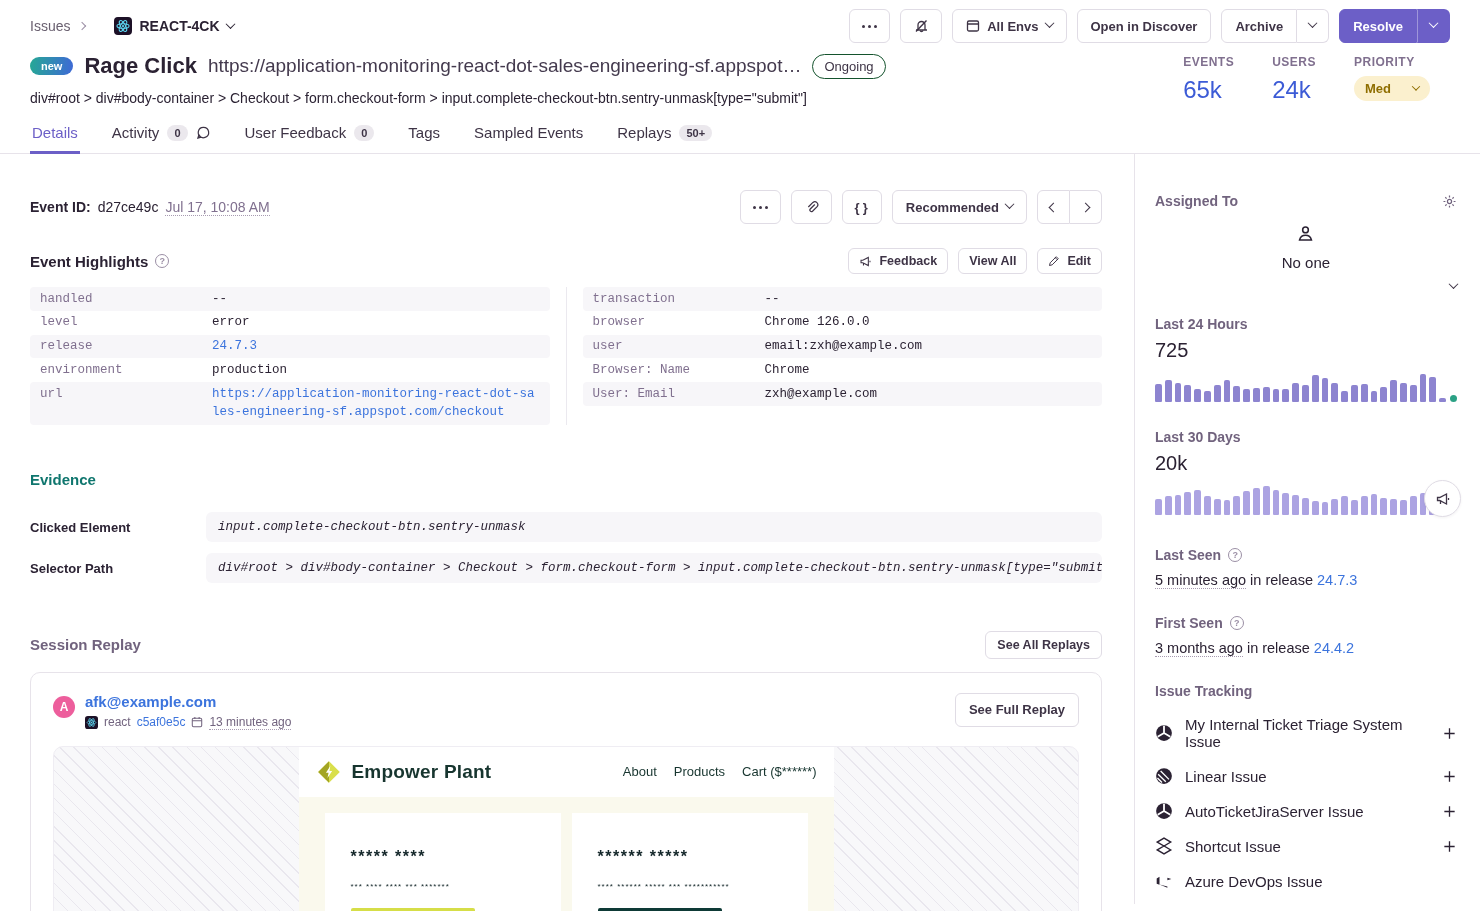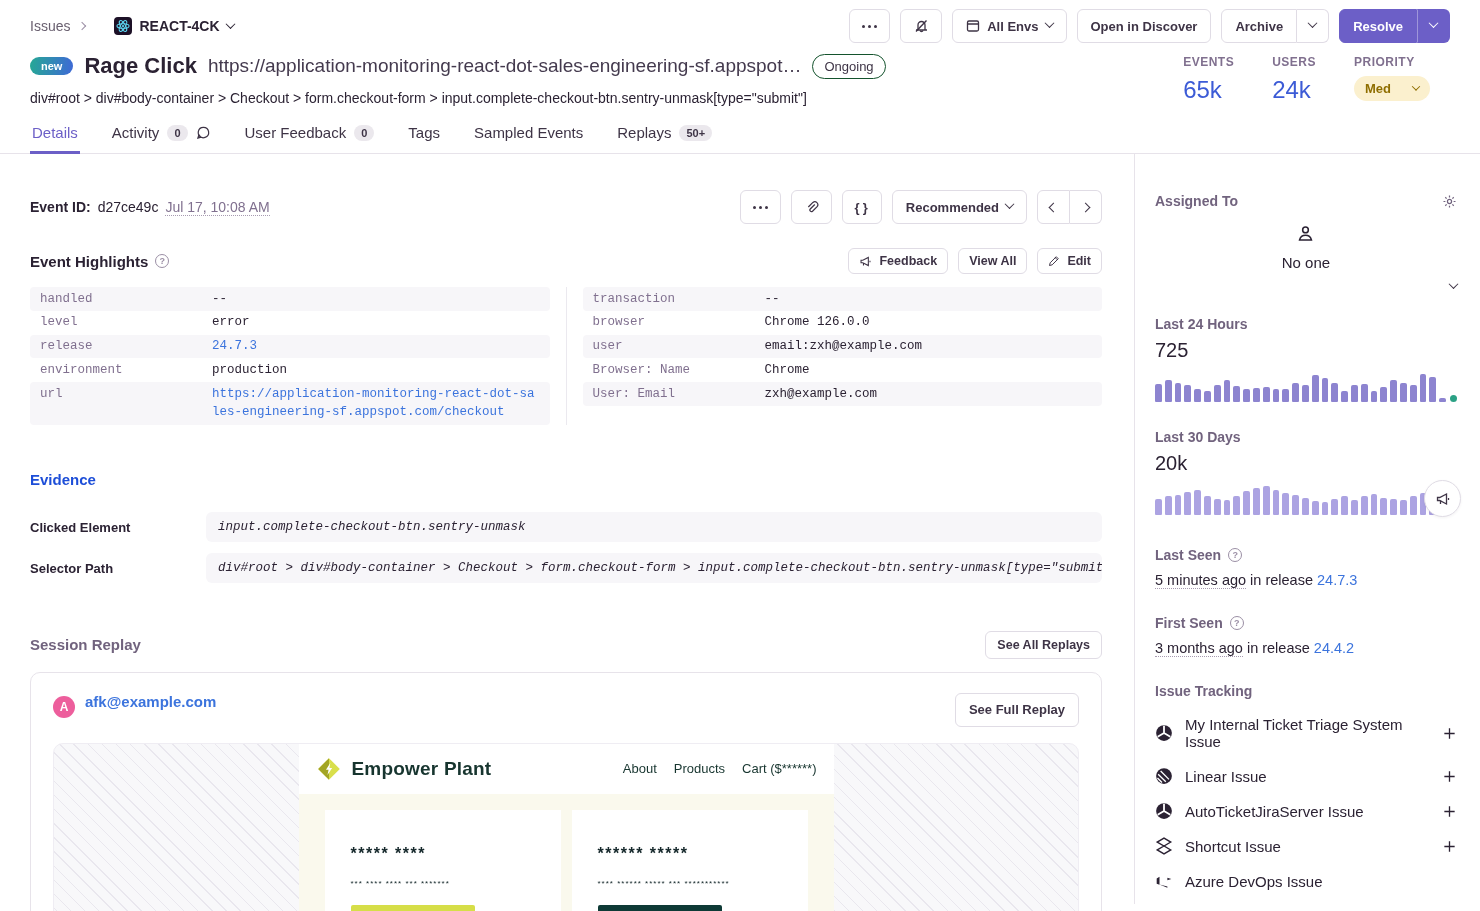--- a/index.html
+++ b/index.html
@@ -86,21 +86,21 @@
   .hl-div { background:#EBE9EF; }
   .hl-table { font-family:"Liberation Mono","DejaVu Sans Mono",monospace; font-size:12.5px; line-height:1.5; }
   .hl-row { display:flex; padding:2.5px 10px; border-radius:4px; }
   .hl-row:nth-child(odd) { background:#F7F6F9; }
   .hl-key { width:172px; flex:none; color:#80708F; }
   .hl-val { color:#2B2233; word-break:break-all; }
   .val-link { color:#3C74DD; cursor:pointer; }
 
   
   .evidence { margin-top:46px; }
-  .evidence .section-title { color:#1d4ed8; }
+  .evidence .section-title { color:#0f766e; }
   .ev-row { display:flex; align-items:flex-start; margin-top:11px; }
   .ev-label { width:176px; flex:none; font-size:13px; font-weight:700; padding-top:8px; }
   .ev-box { flex:1; background:#F7F6F9; border-radius:6px; padding:8px 12px; font-family:"Liberation Mono","DejaVu Sans Mono",monospace; font-size:12.5px; color:#2B2233; white-space:nowrap; overflow:hidden;font-style:italic; }
 
   
   .replay-sec { margin-top:48px; }
   .replay-head { display:flex; align-items:center; justify-content:space-between; }
   .replay-head .section-title { color:#71637E; }
   .replay-head .btn { height:28px; padding:5px 11px; font-size:12.5px; }
   .replay-card { border:1px solid #E7E3EA; border-radius:10px; margin-top:13px; padding:20px 22px; height:500px; }
@@ -410,20 +410,42 @@
     <div class="replay-sec">
       <div class="replay-head">
         <span class="section-title">Session Replay</span>
         <button class="btn">See All Replays</button>
       </div>
       <div class="replay-card">
         <div class="replay-user-row">
           <span class="avatar">A</span>
           <div class="replay-user-info">
             <a class="replay-email">afk@example.com</a>
+            <div class="replay-meta">
+              <span>
+                <svg width="13" height="13" viewBox="0 0 16 16">
+                    <rect width="16" height="16" rx="3.5" fill="#1D1127"></rect>
+                    <g stroke="#5CD6F2" stroke-width="0.9" fill="none">
+                      <ellipse cx="8" cy="8" rx="5.4" ry="2.1"></ellipse>
+                      <ellipse cx="8" cy="8" rx="5.4" ry="2.1" transform="rotate(60 8 8)"></ellipse>
+                      <ellipse cx="8" cy="8" rx="5.4" ry="2.1" transform="rotate(-60 8 8)"></ellipse>
+                    </g>
+                    <circle cx="8" cy="8" r="1" fill="#5CD6F2"></circle>
+                  </svg>
+              </span>
+              <span>react</span>
+              <a class="replay-id">c5af0e5c</a>
+              <span>
+                <svg width="12" height="12" viewBox="0 0 14 14" fill="none" stroke="#71637E" stroke-width="1.2">
+                    <rect x="1.5" y="2.5" width="11" height="10" rx="1.5"></rect>
+                    <path d="M1.5 5.5h11M4.5 1.2v2.4M9.5 1.2v2.4"></path>
+                  </svg>
+              </span>
+              <span class="replay-ago">13 minutes ago</span>
+            </div>
           </div>
           <button class="btn">See Full Replay</button>
         </div>
 
         <div class="replay-screen">
           <div class="site">
             <div class="site-header">
               <span>
                 <svg width="26" height="26" viewBox="0 0 24 24">
                     <path d="M12 2 22 12 12 22 2 12z" fill="#D9DF4B"></path>

